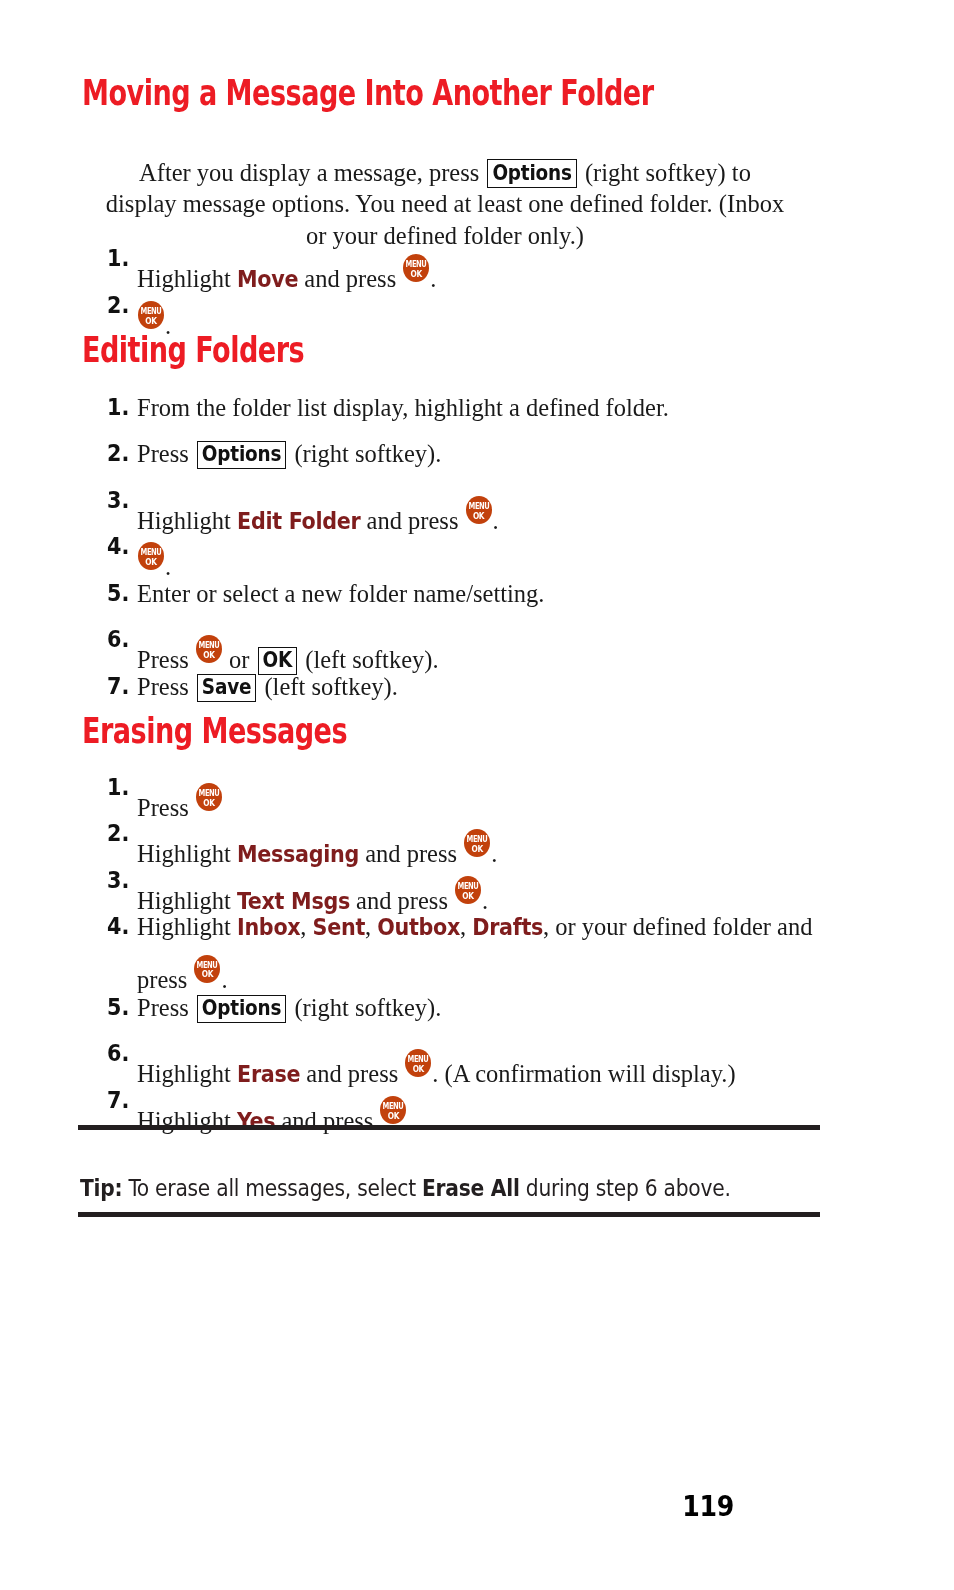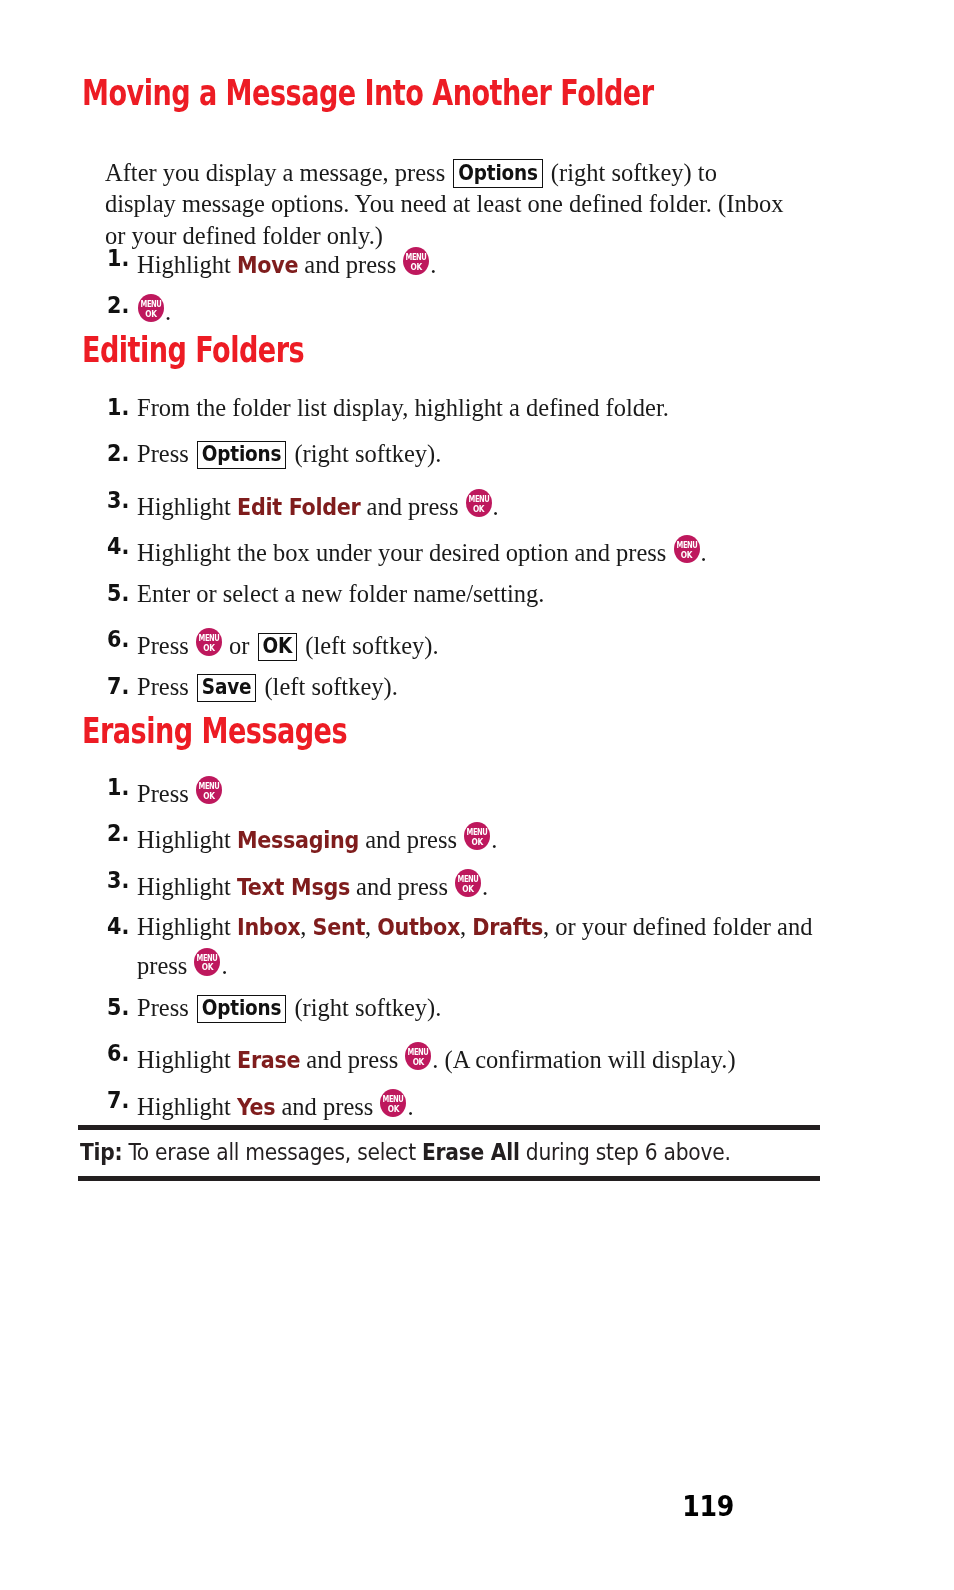--- a/index.html
+++ b/index.html
@@ -41,20 +41,21 @@
   #h-editing { position: absolute; left: 82px;  top: 333px; }
   #h-erasing { position: absolute; left: 82px;  top: 714px; }
 
   
   .body-para {
     position: absolute;
     font-family: "Liberation Serif", serif;
     font-size: 24.5px;
     line-height: 31.5px;
     color: #1a1a1a;
+    text-align: center;
   }
   #p-intro { left: 105px; top: 132px; width: 680px; }
 
   
   .step {
     position: absolute;
     font-family: "Liberation Serif", serif;
     font-size: 24.5px;
     line-height: 31.5px;
     color: #1a1a1a;
@@ -99,25 +100,25 @@
     vertical-align: 1px;
     white-space: nowrap;
   }
 
   
   .menukey {
     display: inline-block;
     width: 26px;
     height: 28px;
     border-radius: 50%;
-    background: #be185d;
+    background: #c2410c;
     color: #ffffff;
     vertical-align: -6px;
     position: relative;
-    margin: 4px 1px;
+    margin: 11px 1px;
     overflow: hidden;
   }
   .menukey .mk-top,
   .menukey .mk-bot {
     position: absolute;
     left: 0;
     width: 100%;
     text-align: center;
     font-family: "DejaVu Sans Condensed", "Liberation Sans Narrow", "Liberation Sans", sans-serif;
     font-weight: bold;
@@ -153,20 +154,21 @@
     background: #231f20;
     width: 100%;
   }
   .tip-body {
     font-family: "DejaVu Sans Condensed", "Liberation Sans Narrow", "Liberation Sans", sans-serif;
     font-size: 22.5px;
     letter-spacing: -0.25px;
     color: #231f20;
     padding: 9px 2px 10px 2px;
     line-height: 1.2;
+    margin-top: 36px;
   }
   .tip-body .tip-label,
   .tip-body .tip-strong {
     font-weight: bold;
   }
 
   
   #pagenum {
     position: absolute;
     right: 86px;
@@ -209,21 +211,21 @@
     <span class="txt"><span>Press </span><span class="softkey">Options</span><span> (right softkey).</span></span>
   </div>
 
   <div class="step" style="left:107px; top:485px; width:760px;">
     <span class="num">3.</span>
     <span class="txt"><span>Highlight </span><span class="menuname">Edit Folder</span><span> and press </span><span class="menukey"><span class="mk-top">MENU</span><span class="mk-bot">OK</span></span><span>.</span></span>
   </div>
 
   <div class="step" style="left:107px; top:531px; width:780px;">
     <span class="num">4.</span>
-    <span class="txt"><span>Highlight the box under your desired option and press </span><span class="menukey"><span class="mk-top">MENU</span><span class="mk-bot">OK</span></span><span>.</span></span>
+    <span class="txt"><span class="menukey"><span class="mk-top">MENU</span><span class="mk-bot">OK</span></span><span>.</span></span>
   </div>
 
   <div class="step" style="left:107px; top:578px; width:760px;">
     <span class="num">5.</span>
     <span class="txt">Enter or select a new folder name/setting.</span>
   </div>
 
   <div class="step" style="left:107px; top:624px; width:760px;">
     <span class="num">6.</span>
     <span class="txt"><span>Press </span><span class="menukey"><span class="mk-top">MENU</span><span class="mk-bot">OK</span></span><span> or </span><span class="softkey">OK</span><span> (left softkey).</span></span>

